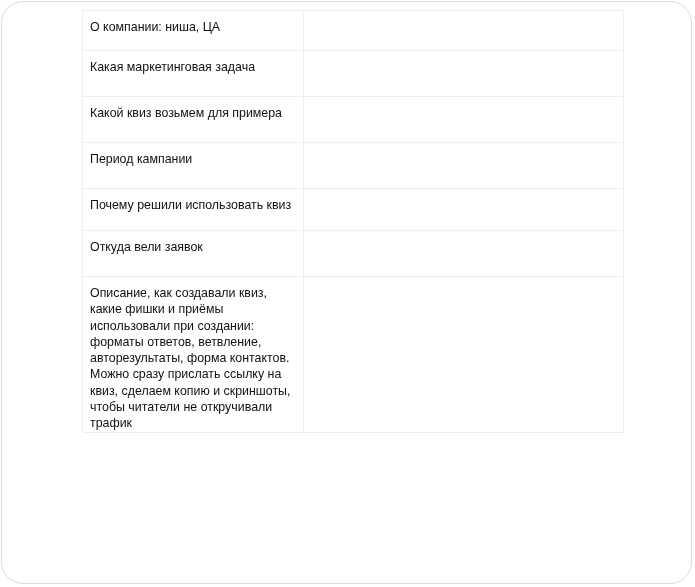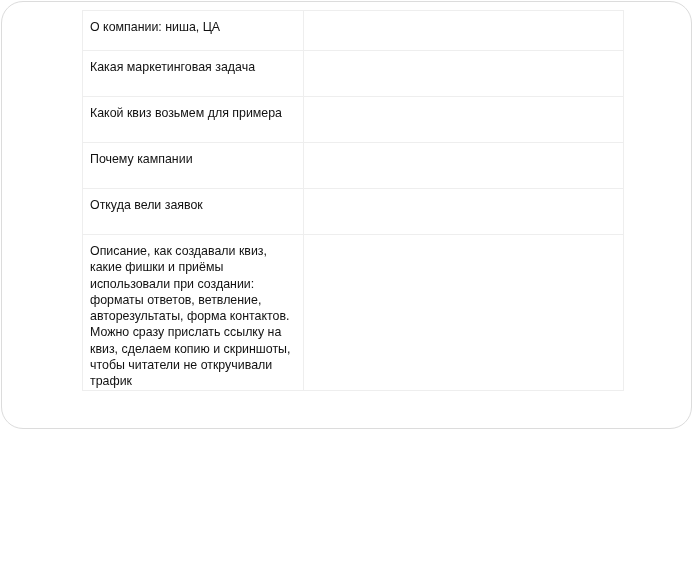--- a/index.html
+++ b/index.html
@@ -12,21 +12,21 @@
       height: 587px;
       position: relative;
       overflow: hidden;
       font-family: "Liberation Sans", sans-serif;
     }
     .card {
       position: absolute;
       left: 1px;
       top: 1px;
       width: 691px;
-      height: 428px;
+      height: 583px;
       border: 1px solid #dcdcdc;
       border-radius: 22px;
       background: #ffffff;
       box-sizing: border-box;
       overflow: hidden;
     }
     .table {
       position: absolute;
       left: 80px;
       top: 8px;
@@ -63,21 +63,25 @@
       </tr>
       <tr style="height:46px">
         <td class="label">Какая маркетинговая задача</td>
         <td class="value"></td>
       </tr>
       <tr style="height:46px">
         <td class="label">Какой квиз возьмем для примера</td>
         <td class="value"></td>
       </tr>
       <tr style="height:46px">
-        <td class="label">Почему кампании</td>
+        <td class="label">Период кампании</td>
+        <td class="value"></td>
+      </tr>
+      <tr style="height:42px">
+        <td class="label">Почему решили использовать квиз</td>
         <td class="value"></td>
       </tr>
       <tr style="height:46px">
         <td class="label">Откуда вели заявок</td>
         <td class="value"></td>
       </tr>
       <tr style="height:154px">
         <td class="label">Описание, как создавали квиз, какие фишки и приёмы использовали при создании: форматы ответов, ветвление, авторезультаты, форма контактов. Можно сразу прислать ссылку на квиз, сделаем копию и скриншоты, чтобы читатели не откручивали трафик</td>
         <td class="value"></td>
       </tr>

